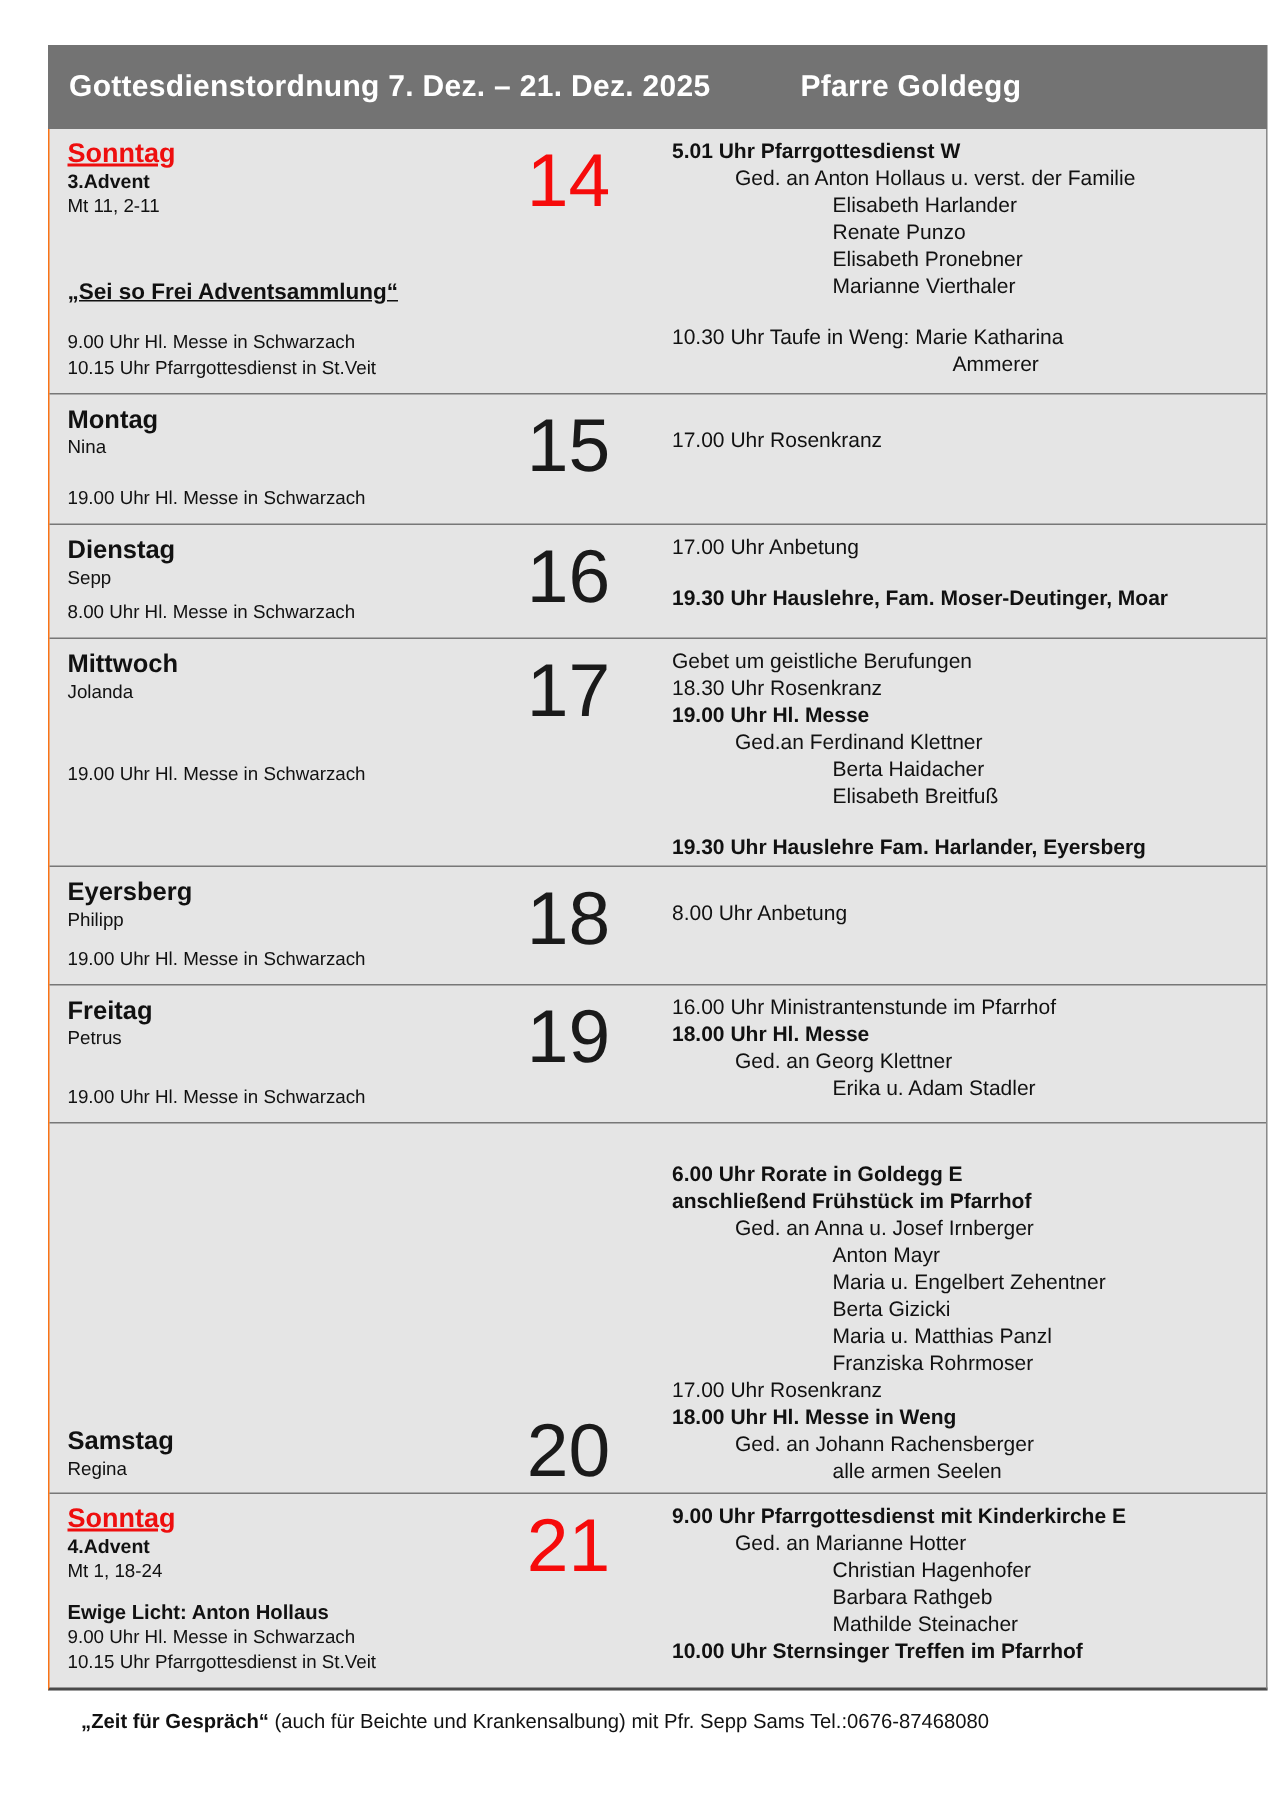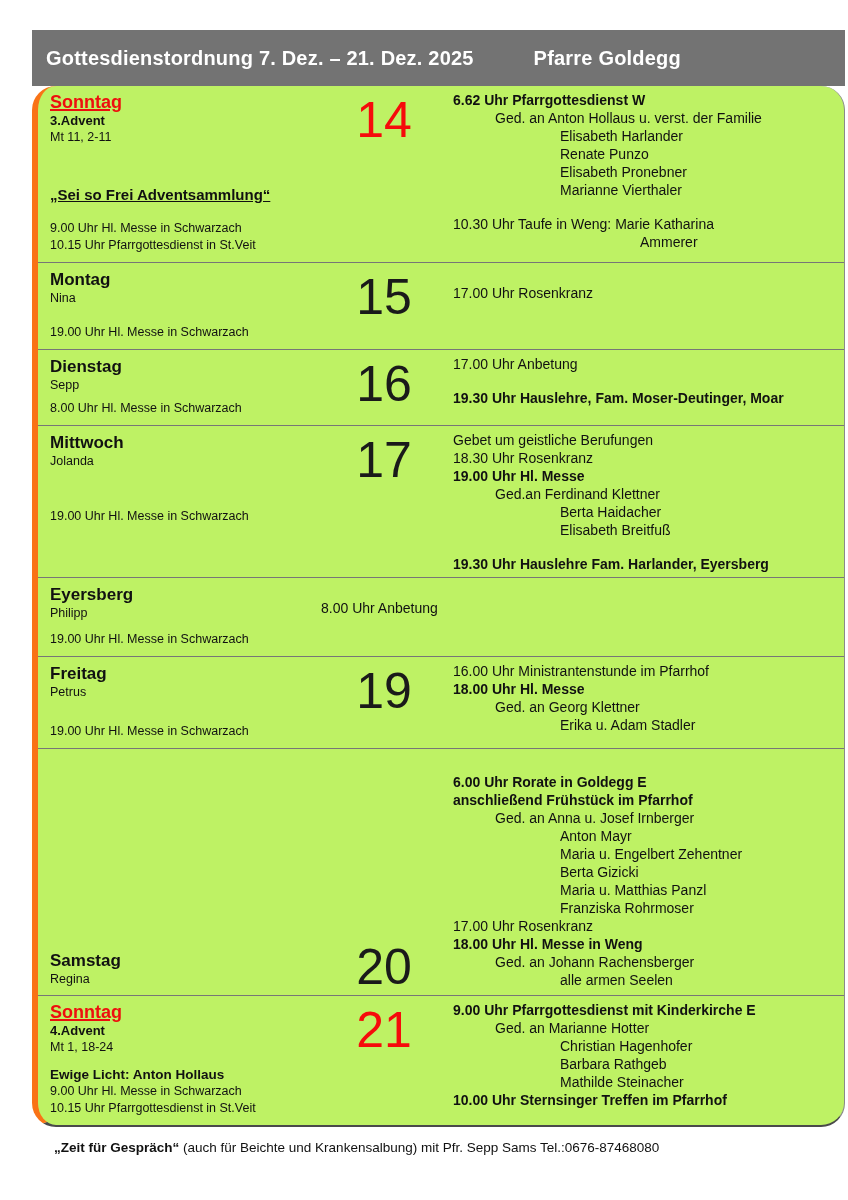--- a/index.html
+++ b/index.html
@@ -5,22 +5,22 @@
   * { margin:0; padding:0; box-sizing:border-box; }
   html,body { width:848px; height:1200px; background:#ffffff;
               font-family:"Liberation Sans", sans-serif; color:#111; }
   .sheet { position:absolute; left:32px; top:30px; width:813px; }
 
   .header-bar { height:56px; background:#737373; color:#ffffff;
                 display:flex; align-items:center; padding:0 14px;
                 font-size:20px; font-weight:bold; letter-spacing:0.2px; }
   .header-bar .parish { margin-left:60px; }
 
-  .rows { border-left:6px solid #f97316; border-right:1px solid #8a8a8a;
-          border-bottom:2px solid #4a4a4a; background:#bef264;border-radius:24px; }
+  .rows { border-left:1px solid #f97316; border-right:1px solid #8a8a8a;
+          border-bottom:2px solid #4a4a4a; background:#e5e5e5; }
   .row { display:flex; border-top:1px solid #777; overflow:hidden; }
   .row:nth-child(1) { height:176px; border-top:none; }
   .row:nth-child(2) { height:87px; }
   .row:nth-child(3) { height:76px; }
   .row:nth-child(4) { height:152px; }
   .row:nth-child(5) { height:79px; }
   .row:nth-child(6) { height:92px; }
   .row:nth-child(7) { height:247px;align-items:flex-end; }
   .row:nth-child(8) { height:130px; }
 
@@ -70,21 +70,21 @@
           <div class="day-sub">Mt 11, 2-11</div>
           <div class="left-bottom">
             <div class="lline announce">„Sei so Frei Adventsammlung“</div>
             <div class="lline blank"></div>
             <div class="lline">9.00 Uhr Hl. Messe in Schwarzach</div>
             <div class="lline">10.15 Uhr Pfarrgottesdienst in St.Veit</div>
           </div>
         </div>
         <div class="cell-date red">14</div>
         <div class="cell-right">
-          <div class="rline i0 b">6.62 Uhr Pfarrgottesdienst W</div>
+          <div class="rline i0 b">5.01 Uhr Pfarrgottesdienst W</div>
           <div class="rline i1">Ged. an Anton Hollaus u. verst. der Familie</div>
           <div class="rline i2">Elisabeth Harlander</div>
           <div class="rline i2">Renate Punzo</div>
           <div class="rline i2">Elisabeth Pronebner</div>
           <div class="rline i2">Marianne Vierthaler</div>
           <div class="rline blank"></div>
           <div class="rline i0">10.30 Uhr Taufe in Weng: Marie Katharina</div>
           <div class="rline i3">Ammerer</div>
         </div>
       </div>
@@ -138,20 +138,21 @@
         </div>
       </div>
       <div class="row">
         <div class="cell-left">
           <div class="day-name">Eyersberg</div>
           <div class="day-sub">Philipp</div>
           <div class="left-bottom">
             <div class="lline">19.00 Uhr Hl. Messe in Schwarzach</div>
           </div>
         </div>
+        <div class="cell-date">18</div>
         <div class="cell-right">
           <div class="rline blank"></div>
           <div class="rline i0">8.00 Uhr Anbetung</div>
         </div>
       </div>
       <div class="row">
         <div class="cell-left">
           <div class="day-name">Freitag</div>
           <div class="day-sub">Petrus</div>
           <div class="left-bottom">

